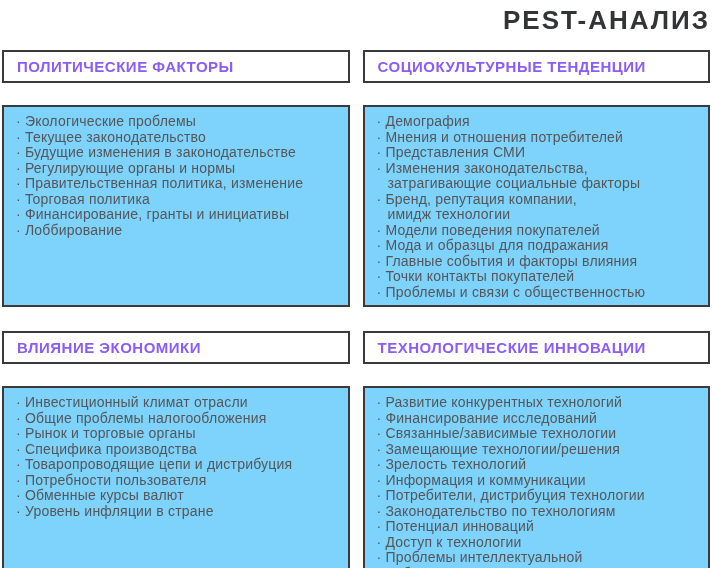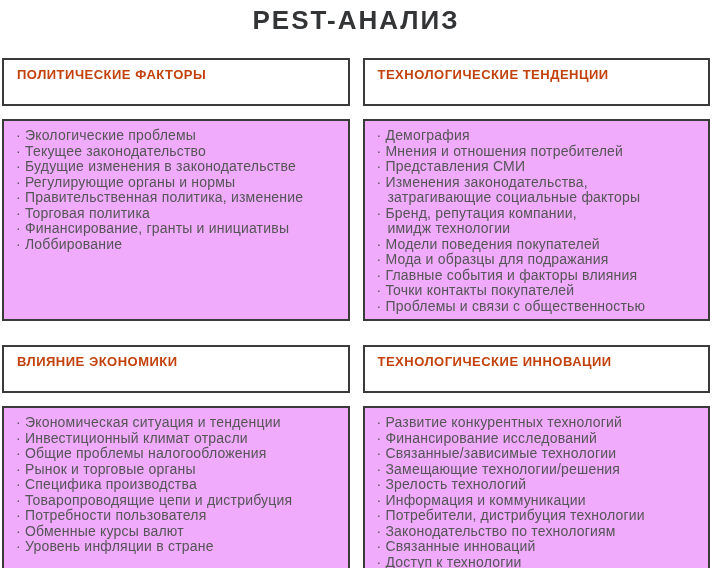--- a/index.html
+++ b/index.html
@@ -5,58 +5,58 @@
   * { box-sizing: border-box; margin: 0; padding: 0; }
   html, body { background: #ffffff; }
   body {
     width: 712px;
     height: 568px;
     font-family: "Liberation Sans", "DejaVu Sans", sans-serif;
     padding: 2px 2px 10px 2px;
     overflow: hidden;
   }
   .title {
-    text-align: center;
+    text-align: right;
     font-size: 26px;
     line-height: 32px;
     font-weight: bold;
     letter-spacing: 2px;
     color: #333436;
-    margin: 2px 0 22px 0;
+    margin: 2px 0 14px 0;
   }
   .grid {
     display: grid;
     grid-template-columns: 1fr 1fr;
     column-gap: 13px;
     row-gap: 24px;
   }
   .quadrant {
     display: flex;
     flex-direction: column;
   }
   .q-header {
     border: 2px solid #3a3a3c;
-    height: 48px;
+    height: 33px;
     line-height: 29px;
     padding-left: 13px;
-    font-size: 13px;
+    font-size: 15px;
     font-weight: bold;
     letter-spacing: 0.5px;
-    color: #c2410c;
+    color: #8b5cf6;
     background: #ffffff;
     white-space: nowrap;
     overflow: hidden;
   }
   .q-body {
-    margin-top: 13px;
+    margin-top: 22px;
     border: 2px solid #3a3a3c;
     min-height: 202px;
     flex: 1;
     padding: 7px 8px 5px 12px;
-    background: #f0abfc;
+    background: #7dd3fc;
   }
   ul.factor-list {
     list-style: none;
   }
   ul.factor-list li {
     font-size: 14px;
     line-height: 15.5px;
     color: #565658;
     letter-spacing: 0.2px;
     padding-left: 11px;
@@ -81,21 +81,21 @@
           <li>· Регулирующие органы и нормы</li>
           <li>· Правительственная политика, изменение</li>
           <li>· Торговая политика</li>
           <li>· Финансирование, гранты и инициативы</li>
           <li>· Лоббирование</li>
         </ul>
     </div>
   </section>
 
   <section class="quadrant">
-    <div class="q-header">ТЕХНОЛОГИЧЕСКИЕ ТЕНДЕНЦИИ</div>
+    <div class="q-header">СОЦИОКУЛЬТУРНЫЕ ТЕНДЕНЦИИ</div>
     <div class="q-body">
       <ul class="factor-list">
           <li>· Демография</li>
           <li>· Мнения и отношения потребителей</li>
           <li>· Представления СМИ</li>
           <li>· Изменения законодательства,
 затрагивающие социальные факторы</li>
           <li>· Бренд, репутация компании,
 имидж технологии</li>
           <li>· Модели поведения покупателей</li>
@@ -104,21 +104,20 @@
           <li>· Точки контакты покупателей</li>
           <li>· Проблемы и связи с общественностью</li>
         </ul>
     </div>
   </section>
 
   <section class="quadrant">
     <div class="q-header">ВЛИЯНИЕ ЭКОНОМИКИ</div>
     <div class="q-body">
       <ul class="factor-list">
-          <li>· Экономическая ситуация и тенденции</li>
           <li>· Инвестиционный климат отрасли</li>
           <li>· Общие проблемы налогообложения</li>
           <li>· Рынок и торговые органы</li>
           <li>· Специфика производства</li>
           <li>· Товаропроводящие цепи и дистрибуция</li>
           <li>· Потребности пользователя</li>
           <li>· Обменные курсы валют</li>
           <li>· Уровень инфляции в стране</li>
         </ul>
     </div>
@@ -129,21 +128,21 @@
     <div class="q-body">
       <ul class="factor-list">
           <li>· Развитие конкурентных технологий</li>
           <li>· Финансирование исследований</li>
           <li>· Связанные/зависимые технологии</li>
           <li>· Замещающие технологии/решения</li>
           <li>· Зрелость технологий</li>
           <li>· Информация и коммуникации</li>
           <li>· Потребители, дистрибуция технологии</li>
           <li>· Законодательство по технологиям</li>
-          <li>· Связанные инноваций</li>
+          <li>· Потенциал инноваций</li>
           <li>· Доступ к технологии</li>
           <li>· Проблемы интеллектуальной
 собственности</li>
         </ul>
     </div>
   </section>
 
 </div>
 
 </body></html>

